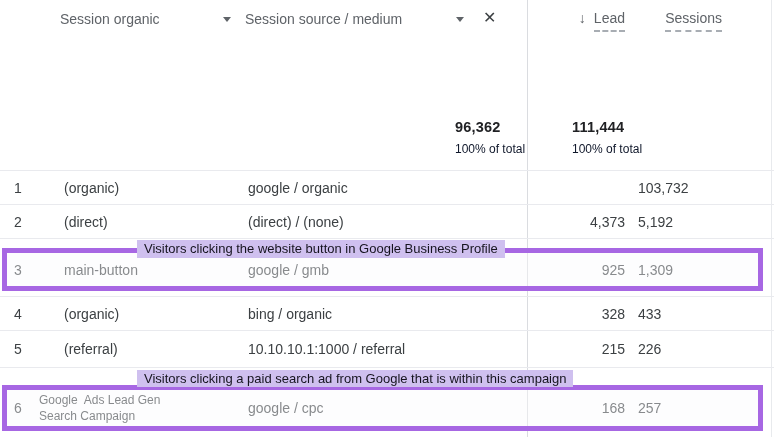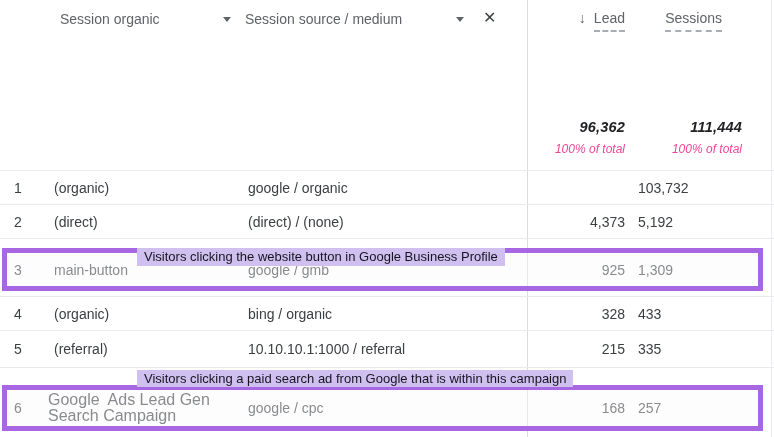--- a/index.html
+++ b/index.html
@@ -20,51 +20,51 @@
   #tri-camp{left:223px;}
   #tri-src{left:456px;}
   .close{position:absolute;left:483px;top:8px;font-size:16px;color:#3c4043;cursor:pointer;line-height:20px;}
   
   .methdr{position:absolute;top:10px;width:170px;text-align:right;color:#5f6368;font-size:14px;cursor:pointer;}
   #h-users{left:455px;}
   #h-sess{left:552px;}
   .dashed{border-bottom:2px dashed #a8adb3;padding-bottom:4px;}
   .sorticon{margin-right:8px;color:#5f6368;font-size:14px;}
   
-  .totals{position:absolute;top:119px;width:170px;text-align:right;font-style:italic;}
+  .totals{position:absolute;top:119px;width:170px;text-align:left;}
   #t-users{left:455px;}
   #t-sess{left:572px;}
   .tot-val{font-weight:700;color:#202124;font-size:14.5px;letter-spacing:.2px;}
-  .tot-sub{margin-top:7px;font-size:12px;color:#ec4899;}
+  .tot-sub{margin-top:7px;font-size:12px;color:#0f172a;}
   
   .sep{position:absolute;left:0;width:774px;height:1px;background:#e9eaee;}
   
   .row{position:absolute;left:0;width:774px;}
   .row span{position:absolute;top:50%;transform:translateY(-50%);white-space:nowrap;}
   .c-idx{left:14px;}
-  .c-camp{left:54px;}
+  .c-camp{left:64px;}
   .c-src{left:248px;}
   .c-users{left:531px;width:94px;text-align:right;}
   .c-sess{left:638px;width:104px;text-align:left;}
   .r1{top:171px;height:33px;}
   .r2{top:205px;height:33px;}
   .r3{top:253px;height:33px;}
   .r4{top:297px;height:33px;}
   .r5{top:331px;height:36px;}
   .r6{top:390px;height:36px;}
-  .r6 .c-camp{left:48px;font-size:16px;line-height:16px;white-space:pre-wrap;width:200px;}
+  .r6 .c-camp{left:39px;font-size:12px;line-height:16px;white-space:pre-wrap;width:200px;}
   
   .hlbox{position:absolute;left:2px;width:761px;box-sizing:border-box;
          border:5px solid #a767e3;background:rgba(250,249,253,.4);z-index:5;pointer-events:none;}
   #box1{top:248px;height:43px;}
   #box2{top:385px;height:46px;}
   
   .ann{position:absolute;left:137px;background:#cfc0ef;color:#16141f;font-size:13px;
        line-height:18px;padding:0 7px;z-index:6;white-space:nowrap;}
-  #ann1{top:248px;text-align:right;}
+  #ann1{top:240px;text-align:right;}
   #ann2{top:370px;line-height:17px;}
 </style>
 </head>
 <body>
 
 <div id="app">
 
   <div class="vdiv main"></div>
   <div class="vdiv edge"></div>
 
@@ -122,21 +122,21 @@
     <span class="c-camp">(organic)</span>
     <span class="c-src">bing / organic</span>
     <span class="c-users">328</span>
     <span class="c-sess">433</span>
   </div>
   <div class="row r5">
     <span class="c-idx">5</span>
     <span class="c-camp">(referral)</span>
     <span class="c-src">10.10.10.1:1000 / referral</span>
     <span class="c-users">215</span>
-    <span class="c-sess">335</span>
+    <span class="c-sess">226</span>
   </div>
   <div class="row r6">
     <span class="c-idx">6</span>
     <span class="c-camp">Google  Ads Lead Gen
 Search Campaign</span>
     <span class="c-src">google / cpc</span>
     <span class="c-users">168</span>
     <span class="c-sess">257</span>
   </div>
 

